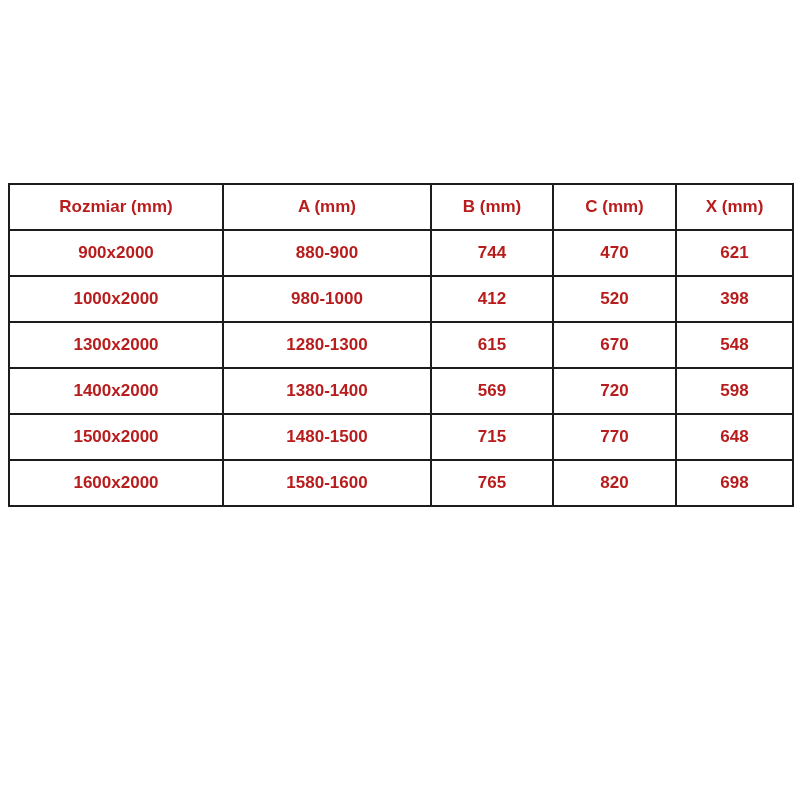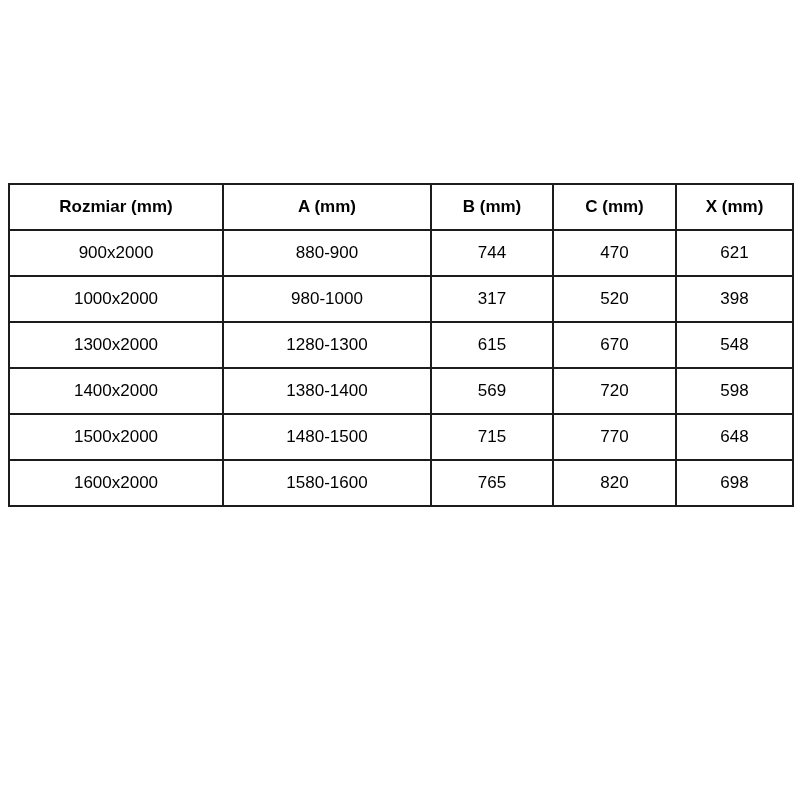--- a/index.html
+++ b/index.html
@@ -27,28 +27,28 @@
     background: #ffffff;
   }
   table.spec-table th,
   table.spec-table td {
     border: 2px solid #1c1c1c;
     height: 44px;
     text-align: center;
     vertical-align: middle;
     font-size: 17px;
     padding: 0;
-    color: #000000;
+    color: #b91c1c;
     background: #ffffff;
   }
   table.spec-table th {
     font-weight: bold;
   }
   table.spec-table td {
-    font-weight: normal;
+    font-weight: bold;
   }
   col.c1 { width: 214px; }
   col.c2 { width: 208px; }
   col.c3 { width: 122px; }
   col.c4 { width: 123px; }
   col.c5 { width: 117px; }
 </style>
 </head>
 <body>
 
@@ -74,21 +74,21 @@
       <tr>
         <td>900x2000</td>
         <td>880-900</td>
         <td>744</td>
         <td>470</td>
         <td>621</td>
       </tr>
       <tr>
         <td>1000x2000</td>
         <td>980-1000</td>
-        <td>317</td>
+        <td>412</td>
         <td>520</td>
         <td>398</td>
       </tr>
       <tr>
         <td>1300x2000</td>
         <td>1280-1300</td>
         <td>615</td>
         <td>670</td>
         <td>548</td>
       </tr>

